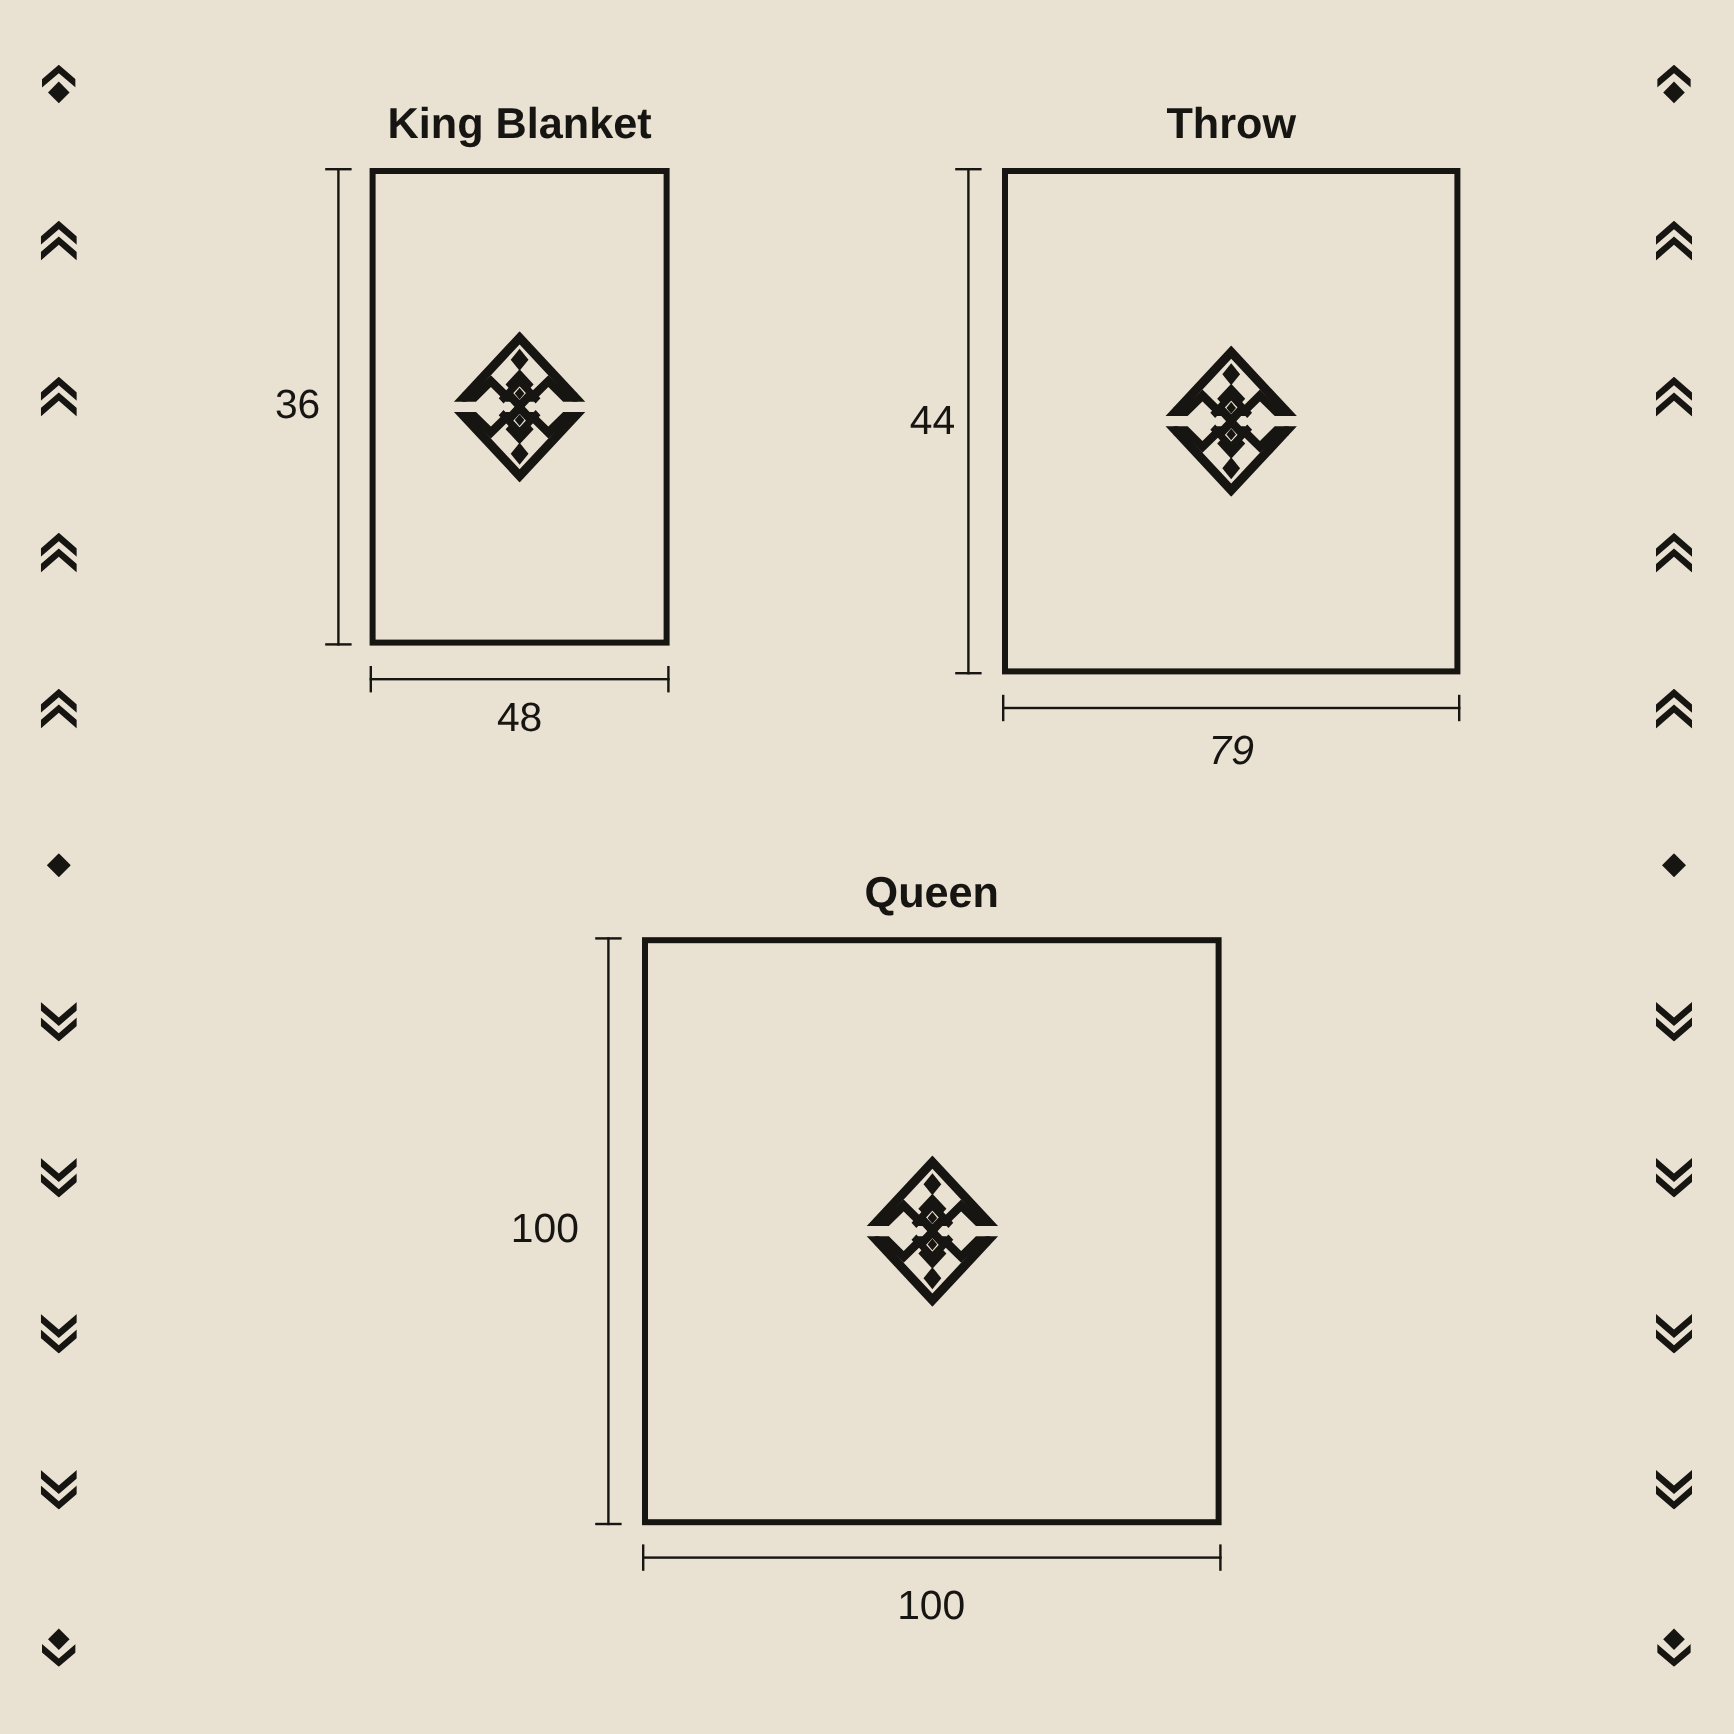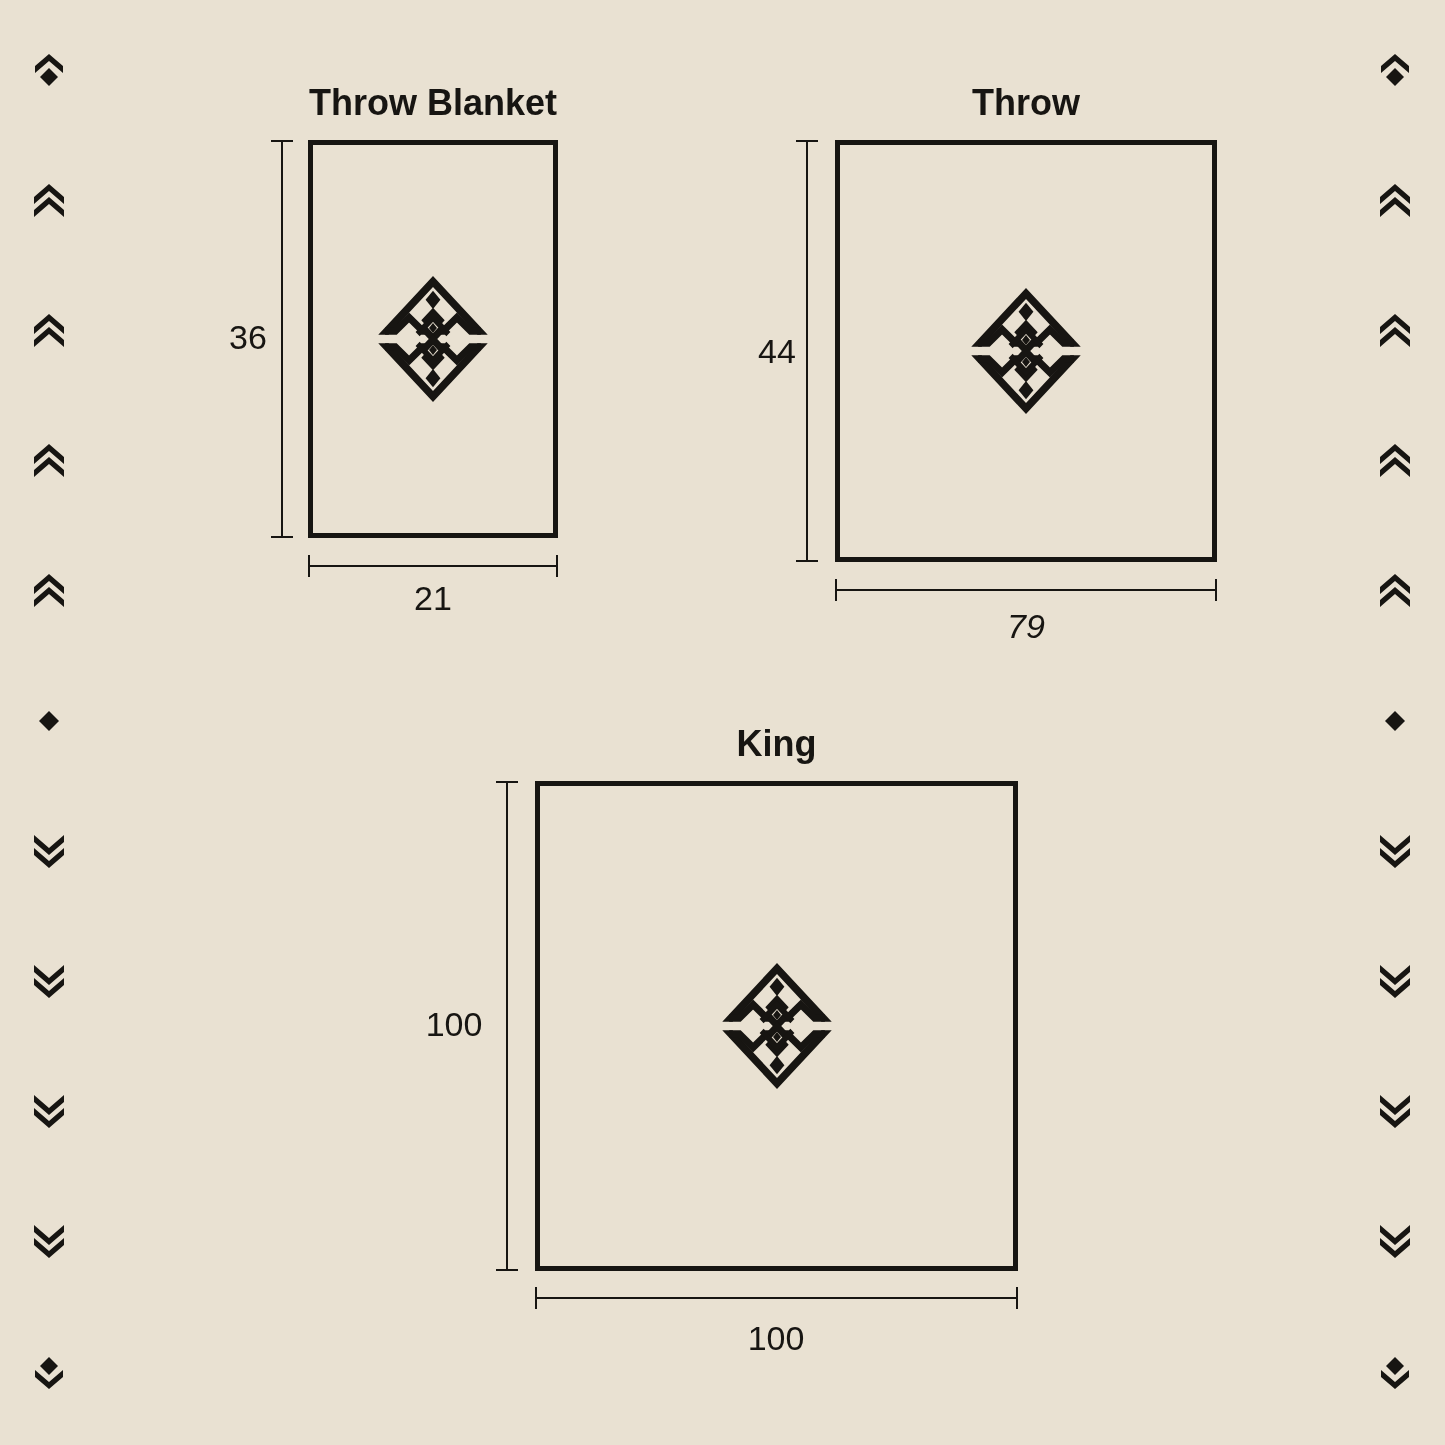--- a/index.html
+++ b/index.html
@@ -83,21 +83,21 @@
 
   
   .ornament { position:absolute; }
   .ornament svg { display:block; }
   .ornament svg polygon { fill:var(--ink); }
 </style>
 </head>
 <body>
 
 <section>
-  <h2 class="title t-throw">Throw Blanket</h2>
+  <h2 class="title t-throw">King Blanket</h2>
   <div class="rect r-throw">
     <div class="logo-slot">
         <svg viewBox="0 0 100 103" preserveAspectRatio="none">
           <g>
             <path class="f" d="M50 0 L98 48 L89 48 L50 9 L11 48 L2 48 Z"></path>
             <path class="s w6" d="M8 45 L17 45 L29 34 L41 45 L45 45"></path>
             <path class="s w6" d="M92 45 L83 45 L71 34 L59 45 L55 45"></path>
             <path class="s w6" d="M43 44 L50 51 L57 44"></path>
             <polygon class="f" points="50,12 56.5,19.5 50,27 43.5,19.5"></polygon>
             <path class="s w5" d="M41.5 38 L50 29.5 L58.5 38"></path>
@@ -119,21 +119,21 @@
   </div>
   <div class="dim dim-v v-throw">
     <span class="cap cap-top"></span>
     <span class="cap cap-bottom"></span>
   </div>
   <div class="num hl-throw">36</div>
   <div class="dim dim-h h-throw">
     <span class="cap cap-left"></span>
     <span class="cap cap-right"></span>
   </div>
-  <div class="num wl-throw">21</div>
+  <div class="num wl-throw">48</div>
 </section>
 
 <section>
   <h2 class="title t-queen">Throw</h2>
   <div class="rect r-queen">
     <div class="logo-slot">
         <svg viewBox="0 0 100 103" preserveAspectRatio="none">
           <g>
             <path class="f" d="M50 0 L98 48 L89 48 L50 9 L11 48 L2 48 Z"></path>
             <path class="s w6" d="M8 45 L17 45 L29 34 L41 45 L45 45"></path>
@@ -163,21 +163,21 @@
   </div>
   <div class="num hl-queen">44</div>
   <div class="dim dim-h h-queen">
     <span class="cap cap-left"></span>
     <span class="cap cap-right"></span>
   </div>
   <div class="num wl-queen">79</div>
 </section>
 
 <section>
-  <h2 class="title t-king">King</h2>
+  <h2 class="title t-king">Queen</h2>
   <div class="rect r-king">
     <div class="logo-slot">
         <svg viewBox="0 0 100 103" preserveAspectRatio="none">
           <g>
             <path class="f" d="M50 0 L98 48 L89 48 L50 9 L11 48 L2 48 Z"></path>
             <path class="s w6" d="M8 45 L17 45 L29 34 L41 45 L45 45"></path>
             <path class="s w6" d="M92 45 L83 45 L71 34 L59 45 L55 45"></path>
             <path class="s w6" d="M43 44 L50 51 L57 44"></path>
             <polygon class="f" points="50,12 56.5,19.5 50,27 43.5,19.5"></polygon>
             <path class="s w5" d="M41.5 38 L50 29.5 L58.5 38"></path>

